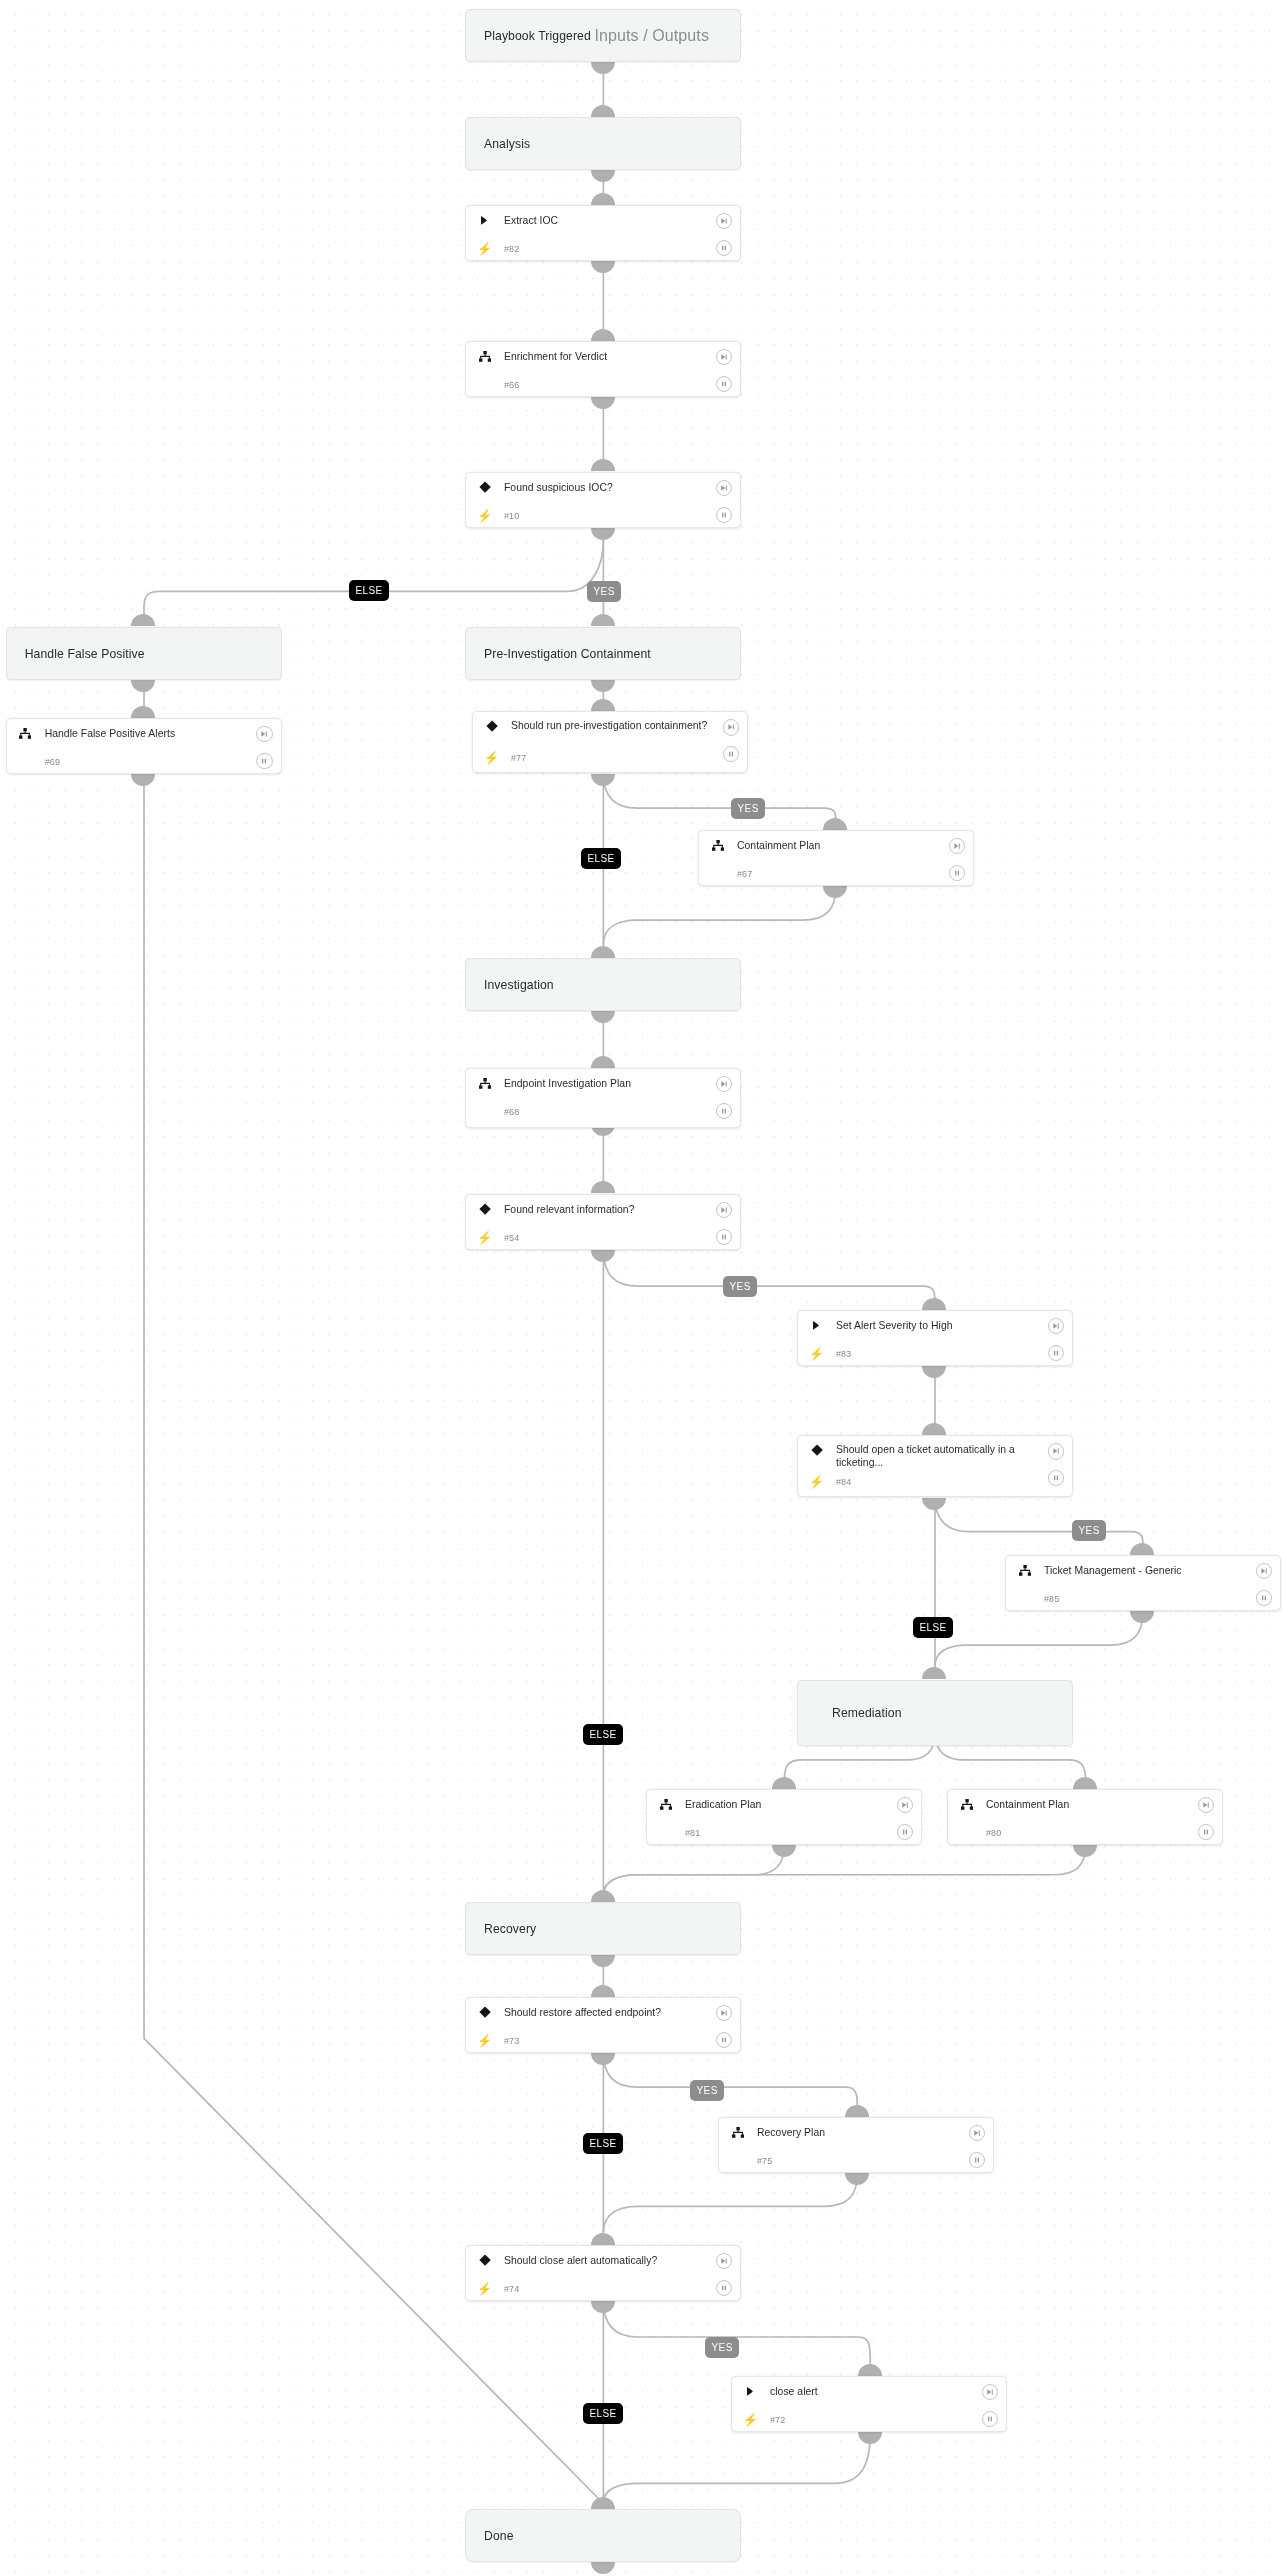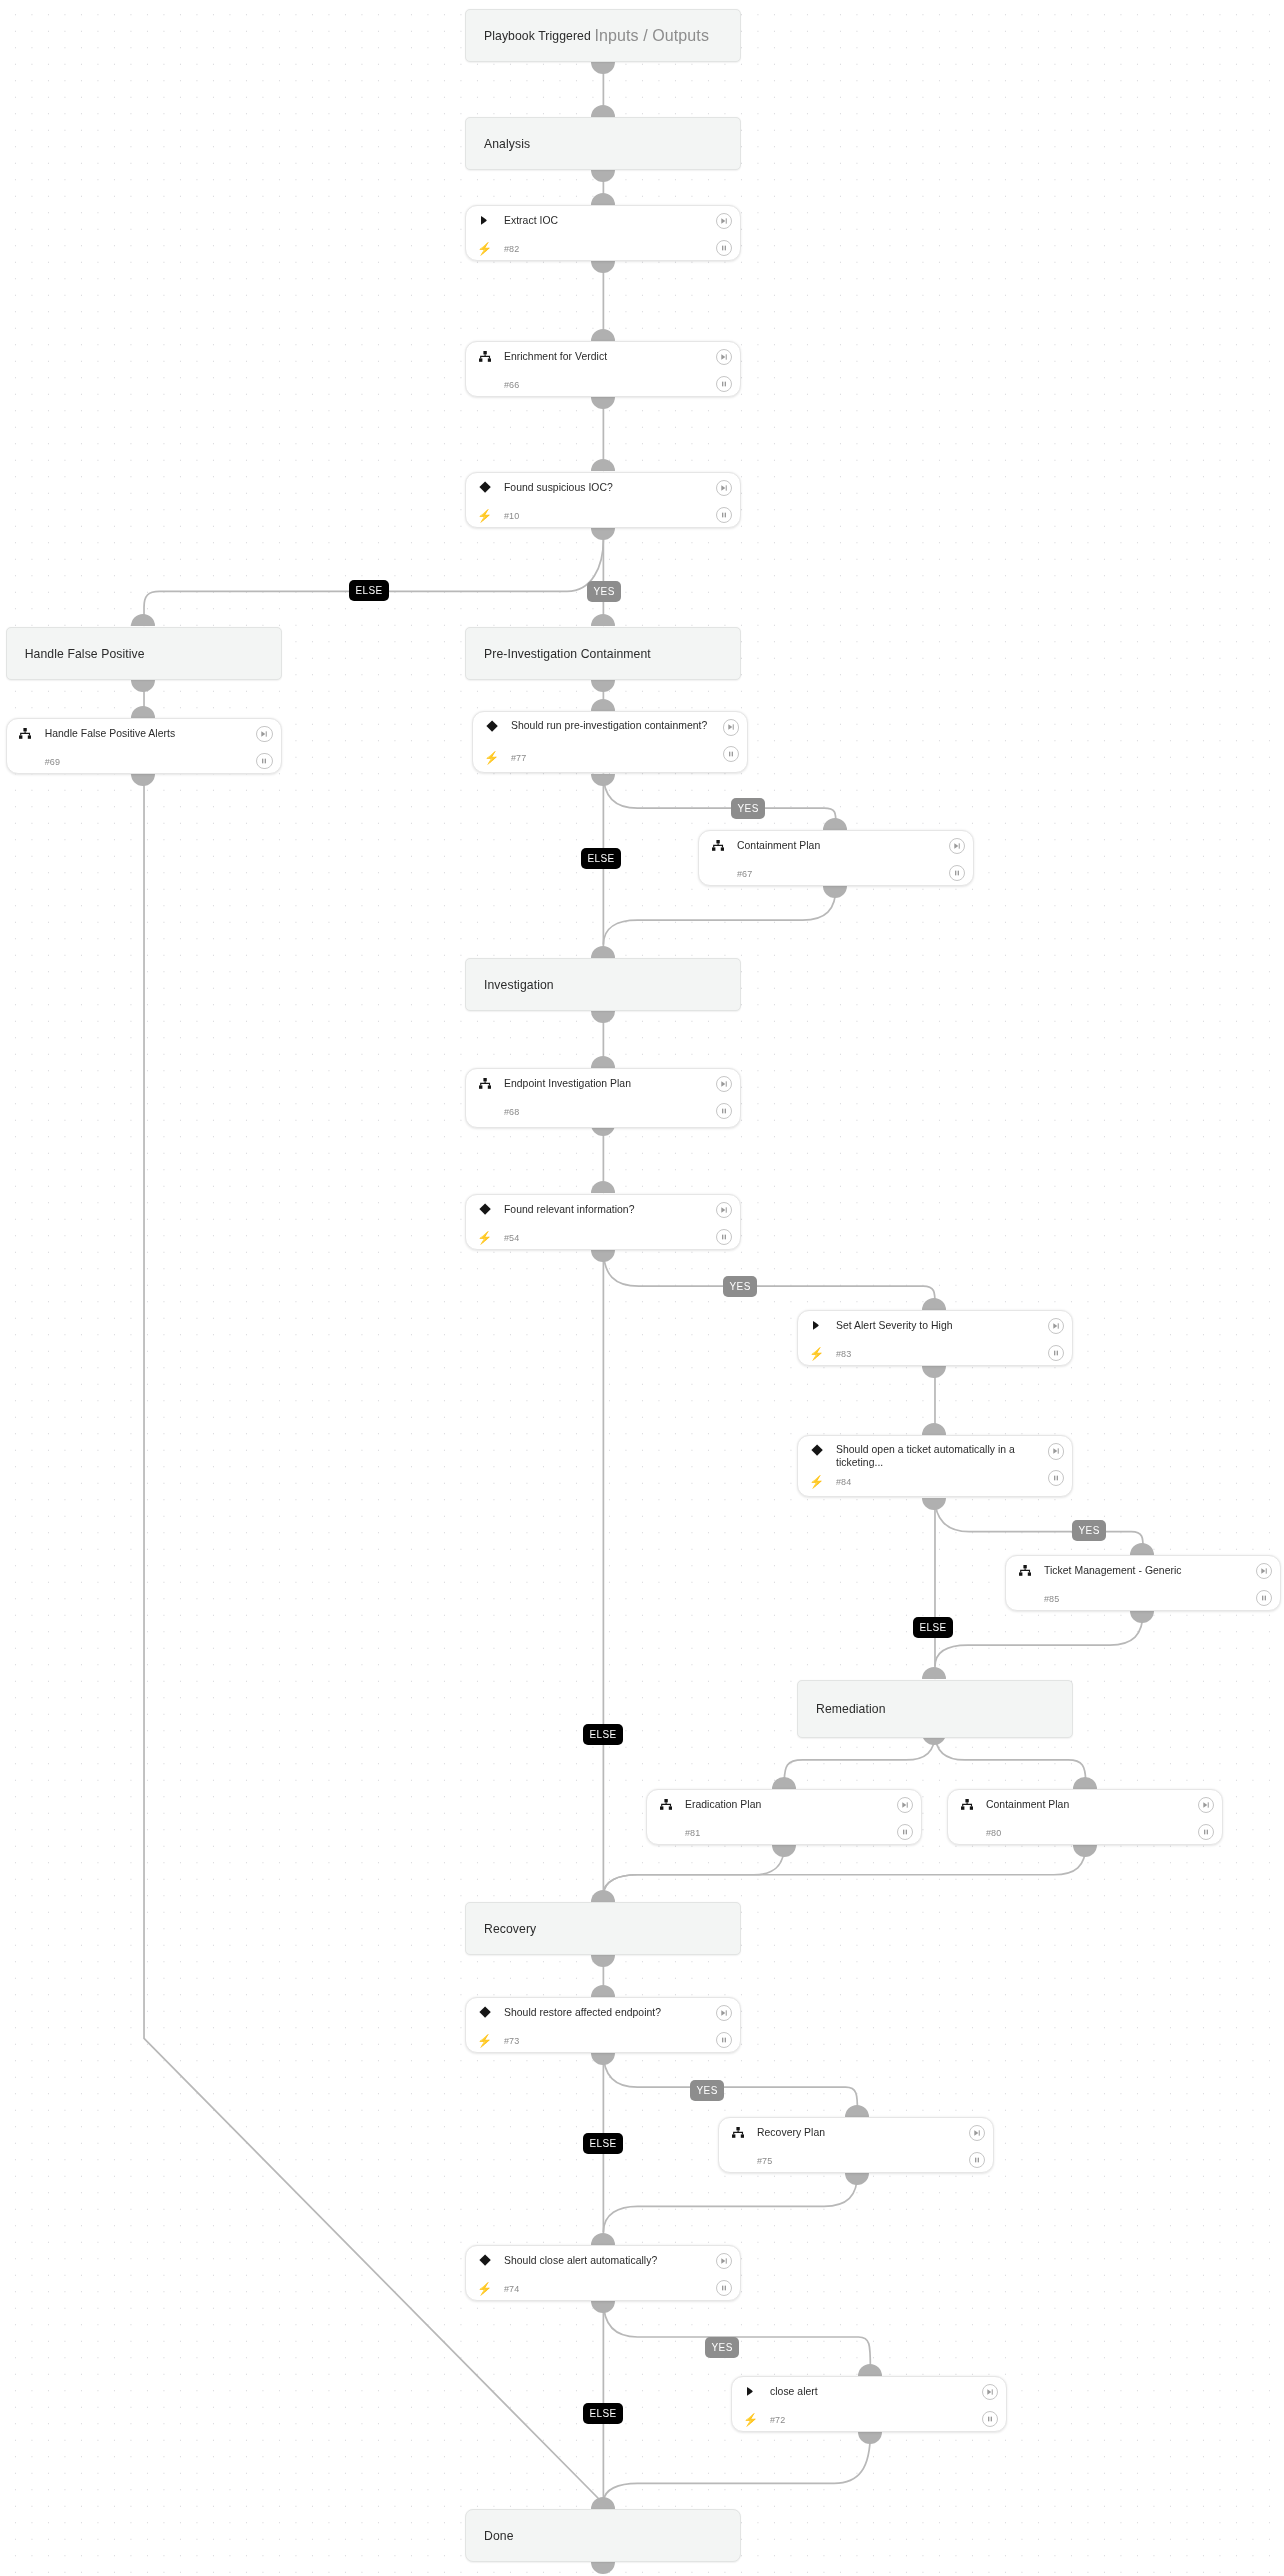--- a/index.html
+++ b/index.html
@@ -62,21 +62,21 @@
     color: #2b2b2b;
     padding-left: 18px;
     letter-spacing: 0.1px;
   }
 
   
   .task-node {
     position: absolute;
     background: #ffffff;
     border: 0.7px solid #e6e6e6;
-    border-radius: 12px;
+    border-radius: 5px;
     box-shadow: 0 0.7px 2.2px rgba(0,0,0,0.10);
     z-index: 3;
   }
 
   .task-top {
     position: relative;
     display: flex;
     align-items: center;
     height: 29px;
     padding-left: 9.3px;
@@ -335,21 +335,21 @@
   </div>
 
   <div class="section-node" style="left:465px; top:627px; width:276px; height:53px;">
     <span class="section-title">Pre-Investigation Containment</span>
   </div>
 
   <div class="section-node" style="left:465px; top:958px; width:276px; height:53px;">
     <span class="section-title">Investigation</span>
   </div>
 
-  <div class="section-node" style="left:797px; top:1680px; width:276px; height:58px;">
+  <div class="section-node" style="left:797px; top:1680px; width:276px; height:66px;padding-left:16px;">
     <span class="section-title">Remediation</span>
   </div>
 
   <div class="section-node" style="left:465px; top:1902px; width:276px; height:53px;">
     <span class="section-title">Recovery</span>
   </div>
 
   <div class="section-node" style="left:465px; top:2509px; width:276px; height:53px;border-radius:8px;">
     <span class="section-title">Done</span>
   </div>

